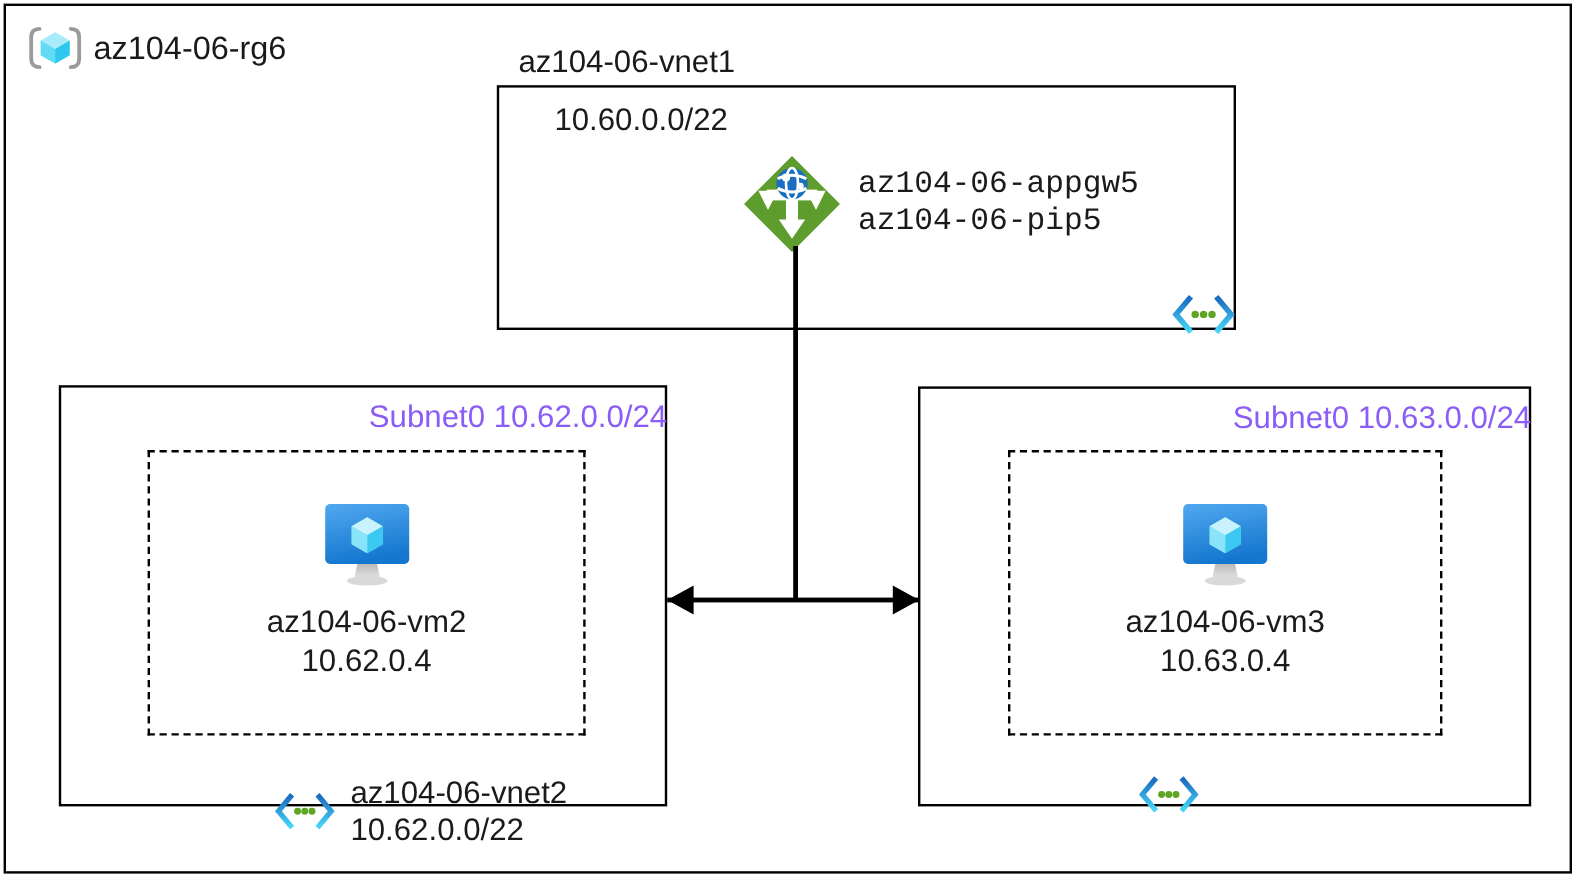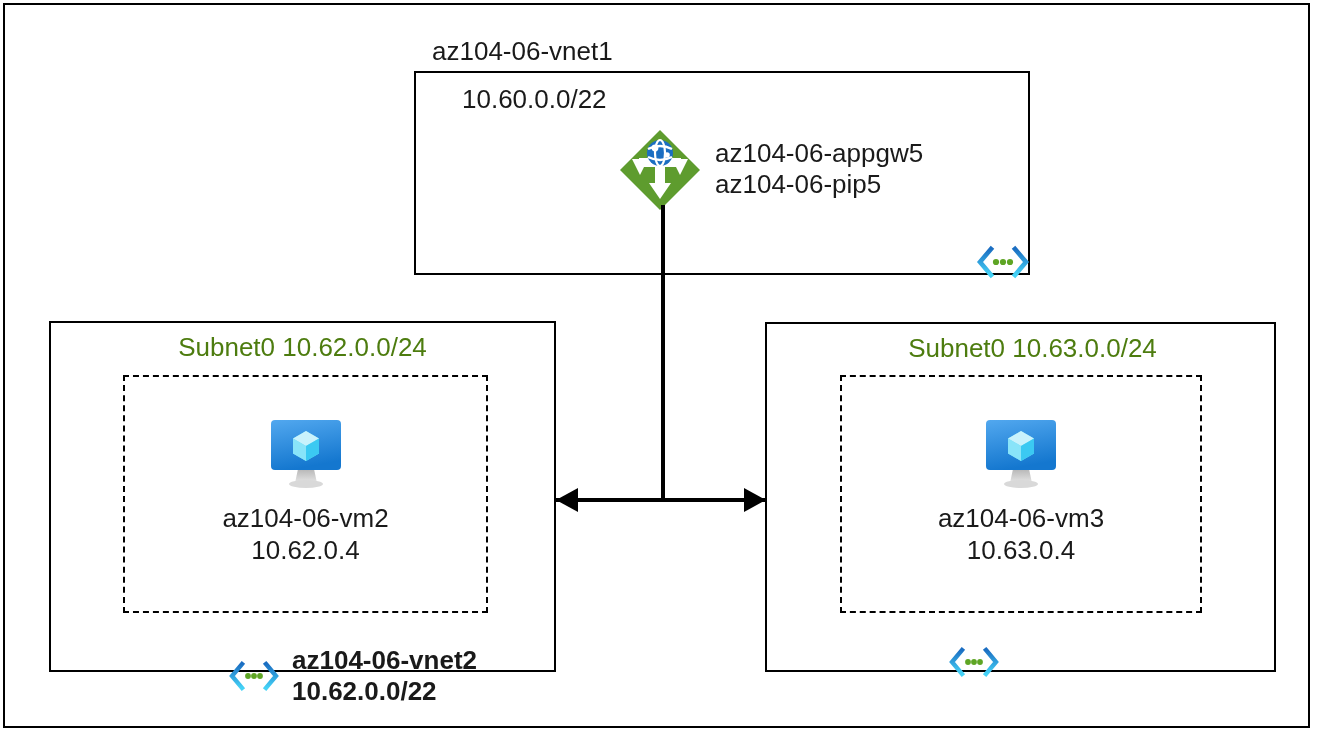--- a/index.html
+++ b/index.html
@@ -81,38 +81,39 @@
   #appgw-text {
     display: flex;
     flex-direction: column;
     line-height: 1.18;
     padding-bottom: 2px;
   }
   #appgw-text span {
     font-size: 26px;
     color: #1a1a1a;
     white-space: nowrap;
+    font-family: Liberation Mono, monospace;
   }
 
   
   #vnet1-corner-icon {
     position: absolute;
     left: 975px; top: 245px;
   }
 
   
   #subnet-left-box  { left: 49px;  top: 321px; width: 507px; height: 351px; }
   #subnet-right-box { left: 765px; top: 322px; width: 511px; height: 350px; }
 
   .subnet-title {
     position: absolute;
     font-size: 26px;
-    color: #4d7c0f;
-    white-space: nowrap;
-    text-align: center;
+    color: #8b5cf6;
+    white-space: nowrap;
+    text-align: right;
   }
   #subnet-left-title  { left: 49px;  top: 332px; width: 507px; }
   #subnet-right-title { left: 765px; top: 333px; width: 511px; padding-left: 24px; }
 
   #vm-left-dashed  { left: 123px; top: 375px; width: 365px; height: 238px; }
   #vm-right-dashed { left: 840px; top: 375px; width: 362px; height: 238px; }
 
   .vm-group {
     position: absolute;
     display: flex;
@@ -144,21 +145,20 @@
   #vnet3-foot { left: 946px; top: 645px; }
   .vnet-foot-text {
     display: flex;
     flex-direction: column;
     line-height: 1.18;
   }
   .vnet-foot-text span {
     font-size: 26px;
     color: #1a1a1a;
     white-space: nowrap;
-    font-weight: bold;
   }
 
   
   #connector-vertical {
     position: absolute;
     left: 661px; top: 205px;
     width: 4px; height: 296px;
     background: #000000;
   }
   #connector-horizontal {
@@ -185,20 +185,36 @@
 
   svg { display: block; }
 </style>
 </head>
 <body>
 
 <div id="canvas">
 
   <div id="rg-frame" class="rg-frame"></div>
 
+  <div id="rg-header">
+    <span>
+      <svg width="44" height="40" viewBox="0 0 44 40">
+
+        <path d="M9 4 Q2 4 2 11 L2 29 Q2 36 9 36" fill="none" stroke="#9a9a9a" stroke-width="3.2" stroke-linecap="round"></path>
+
+        <path d="M35 4 Q42 4 42 11 L42 29 Q42 36 35 36" fill="none" stroke="#9a9a9a" stroke-width="3.2" stroke-linecap="round"></path>
+
+        <polygon points="22,7 34,14 34,26 22,33 10,26 10,14" fill="#4fd8f5"></polygon>
+        <polygon points="22,7 34,14 22,21 10,14" fill="#a8ecfb"></polygon>
+        <polygon points="22,21 34,14 34,26 22,33" fill="#2ec7ef"></polygon>
+        <polygon points="22,21 10,14 10,26 22,33" fill="#62dcf6"></polygon>
+      </svg>
+    </span>
+    <span class="rg-label">az104-06-rg6</span>
+  </div>
 
   <div id="vnet1-title">az104-06-vnet1</div>
   <div id="vnet1-box" class="solid-box"></div>
   <div id="vnet1-cidr">10.60.0.0/22</div>
 
   <div id="appgw-group">
     <span>
       <svg width="86" height="86" viewBox="0 0 86 86">
         <polygon points="43,3 83,43 43,83 3,43" fill="#5e9c2e"></polygon>
 

